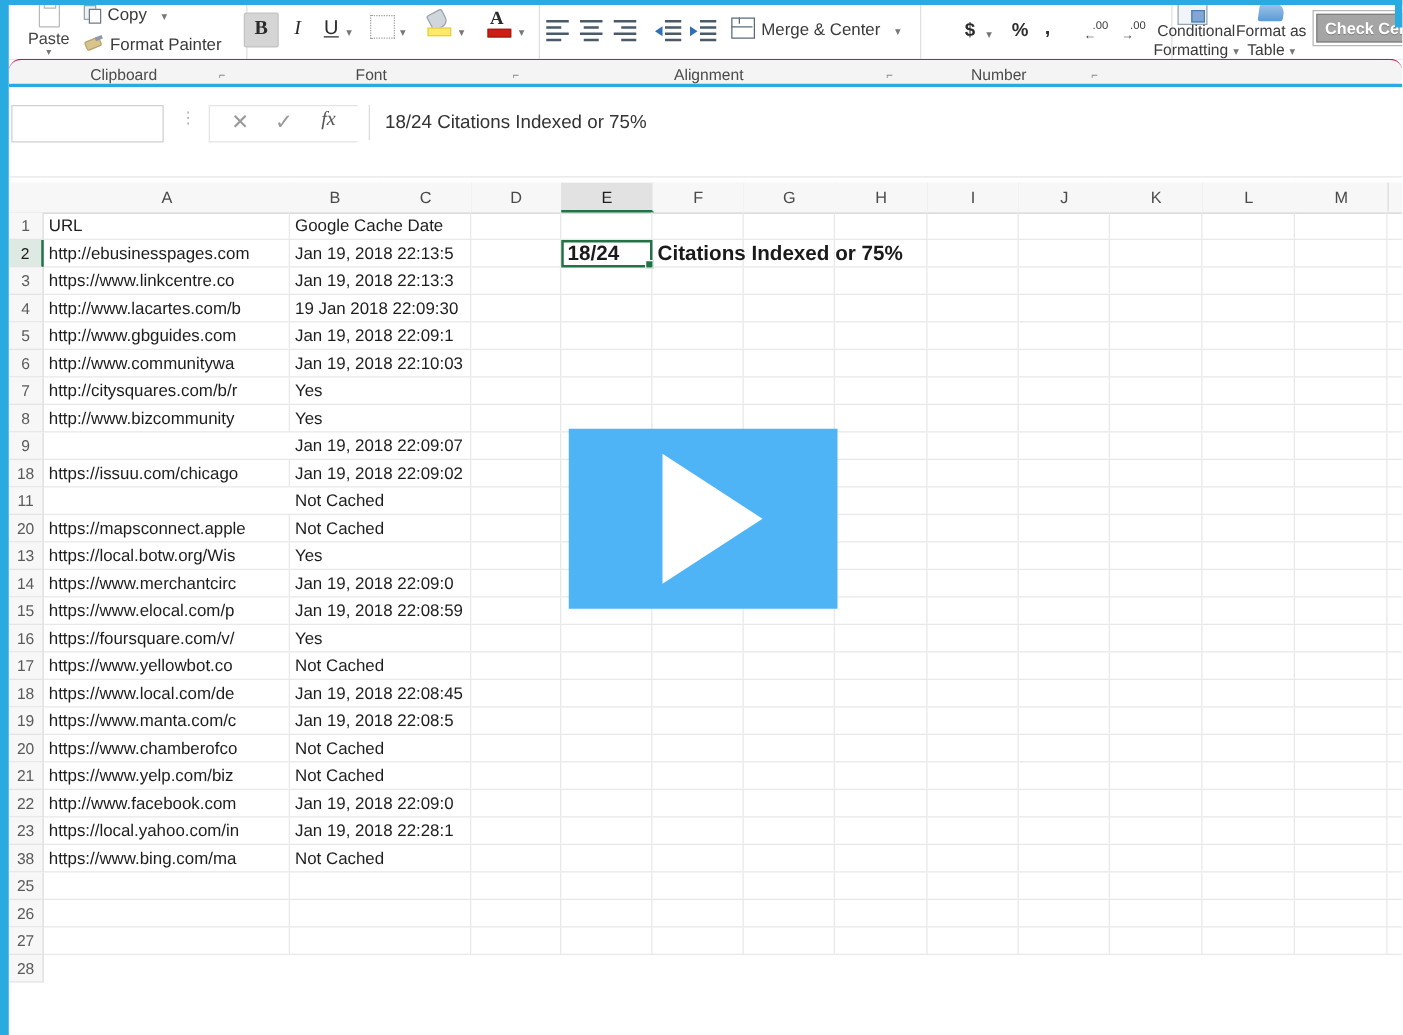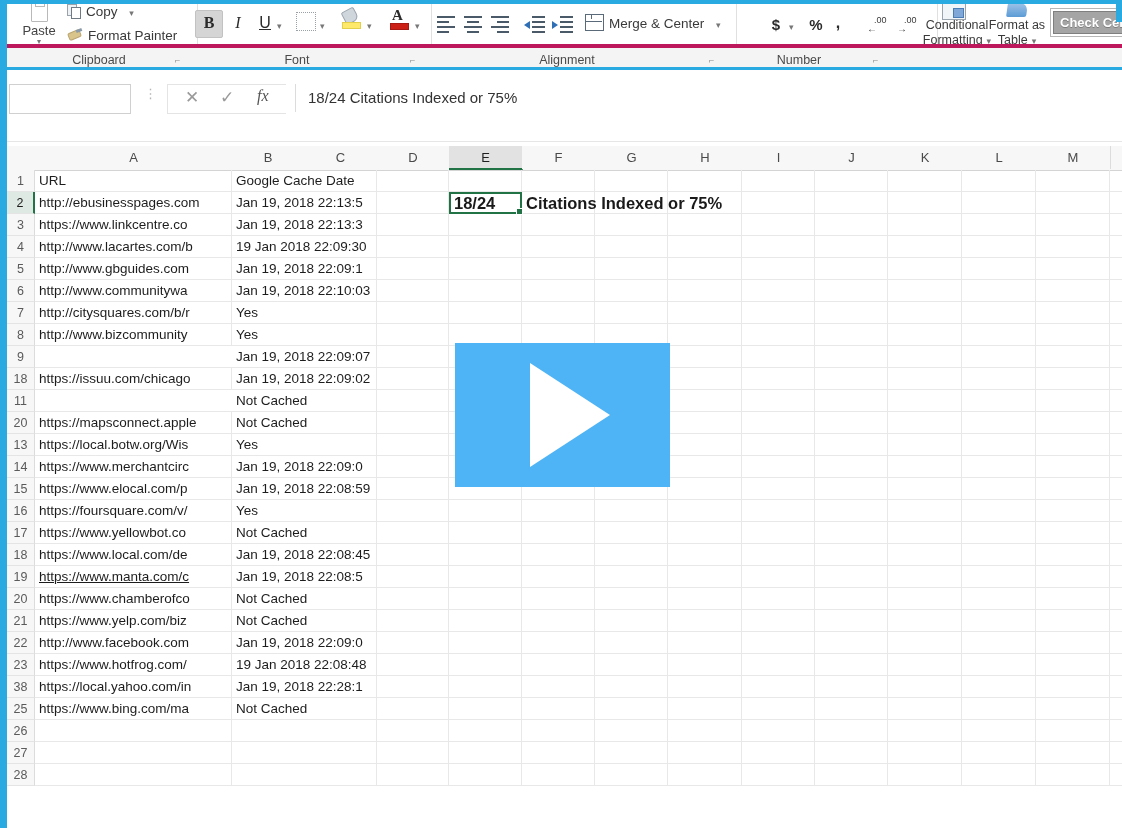--- a/index.html
+++ b/index.html
@@ -18,21 +18,21 @@
   .edge-right-top{right:0;top:0;width:6px;height:22px;}
 
   
   .ribbon{
     position:absolute;left:7px;top:0;width:1115px;height:70px;
     background:#ffffff;overflow:hidden;
   }
   .ribbon-inner{position:relative;width:100%;height:100%;}
   .grp-label-row{
     position:absolute;left:0;bottom:0;width:100%;height:22px;
-    background:#f4f4f4;border-top:4px solid #be185d;
+    background:#f4f4f4;border-top:1px solid #be185d;border-radius:10px;
   }
   .grp-label{
     position:absolute;bottom:3px;font-size:12.5px;color:#4a4a4a;
     text-align:center;white-space:nowrap;
   }
   .grp-divider{position:absolute;top:0;width:1px;height:48px;background:#e0e0e0;}
   .dlg{position:absolute;bottom:5px;width:10px;height:10px;color:#8a8a8a;font-size:9px;line-height:10px;}
 
   .ribbon-sep{position:absolute;bottom:22px;left:0;width:100%;height:1px;background:#e8e8e8;}
   .ribbon-bottomline{position:absolute;bottom:0;left:0;width:100%;height:3px;background:#29ABE2;}
@@ -635,21 +635,21 @@
           <div class="gcell" style="left: 487px; width: 73px;"></div>
           <div class="gcell" style="left: 560px; width: 73px;"></div>
           <div class="gcell" style="left: 633px; width: 74px;"></div>
           <div class="gcell" style="left: 707px; width: 73px;"></div>
           <div class="gcell" style="left: 780px; width: 73px;"></div>
           <div class="gcell" style="left: 853px; width: 74px;"></div>
           <div class="gcell" style="left: 927px; width: 74px;"></div>
           <div class="gcell" style="left: 1001px; width: 74px;"></div>
         </div>
         <div class="grow">
-          <div class="gcell" style="left: 0px; width: 197px; text-decoration: underline;">https://www.manta.com/c</div>
+          <div class="gcell" style="left: 0px; width: 197px;">https://www.manta.com/c</div>
           <div class="gcell nob" style="left: 197px; width: 145px; overflow: visible; border-right: none;">Jan 19, 2018 22:08:5</div>
           <div class="gcell" style="left: 269px; width: 73px;"></div>
           <div class="gcell" style="left: 342px; width: 72px;"></div>
           <div class="gcell" style="left: 414px; width: 73px;"></div>
           <div class="gcell" style="left: 487px; width: 73px;"></div>
           <div class="gcell" style="left: 560px; width: 73px;"></div>
           <div class="gcell" style="left: 633px; width: 74px;"></div>
           <div class="gcell" style="left: 707px; width: 73px;"></div>
           <div class="gcell" style="left: 780px; width: 73px;"></div>
           <div class="gcell" style="left: 853px; width: 74px;"></div>
@@ -682,35 +682,20 @@
           <div class="gcell" style="left: 633px; width: 74px;"></div>
           <div class="gcell" style="left: 707px; width: 73px;"></div>
           <div class="gcell" style="left: 780px; width: 73px;"></div>
           <div class="gcell" style="left: 853px; width: 74px;"></div>
           <div class="gcell" style="left: 927px; width: 74px;"></div>
           <div class="gcell" style="left: 1001px; width: 74px;"></div>
         </div>
         <div class="grow">
           <div class="gcell" style="left: 0px; width: 197px;">http://www.facebook.com</div>
           <div class="gcell nob" style="left: 197px; width: 145px; overflow: visible; border-right: none;">Jan 19, 2018 22:09:0</div>
-          <div class="gcell" style="left: 269px; width: 73px;"></div>
-          <div class="gcell" style="left: 342px; width: 72px;"></div>
-          <div class="gcell" style="left: 414px; width: 73px;"></div>
-          <div class="gcell" style="left: 487px; width: 73px;"></div>
-          <div class="gcell" style="left: 560px; width: 73px;"></div>
-          <div class="gcell" style="left: 633px; width: 74px;"></div>
-          <div class="gcell" style="left: 707px; width: 73px;"></div>
-          <div class="gcell" style="left: 780px; width: 73px;"></div>
-          <div class="gcell" style="left: 853px; width: 74px;"></div>
-          <div class="gcell" style="left: 927px; width: 74px;"></div>
-          <div class="gcell" style="left: 1001px; width: 74px;"></div>
-        </div>
-        <div class="grow">
-          <div class="gcell" style="left: 0px; width: 197px;">https://www.hotfrog.com/</div>
-          <div class="gcell nob" style="left: 197px; width: 145px; overflow: visible; border-right: none;">19 Jan 2018 22:08:48</div>
           <div class="gcell" style="left: 269px; width: 73px;"></div>
           <div class="gcell" style="left: 342px; width: 72px;"></div>
           <div class="gcell" style="left: 414px; width: 73px;"></div>
           <div class="gcell" style="left: 487px; width: 73px;"></div>
           <div class="gcell" style="left: 560px; width: 73px;"></div>
           <div class="gcell" style="left: 633px; width: 74px;"></div>
           <div class="gcell" style="left: 707px; width: 73px;"></div>
           <div class="gcell" style="left: 780px; width: 73px;"></div>
           <div class="gcell" style="left: 853px; width: 74px;"></div>
           <div class="gcell" style="left: 927px; width: 74px;"></div>

